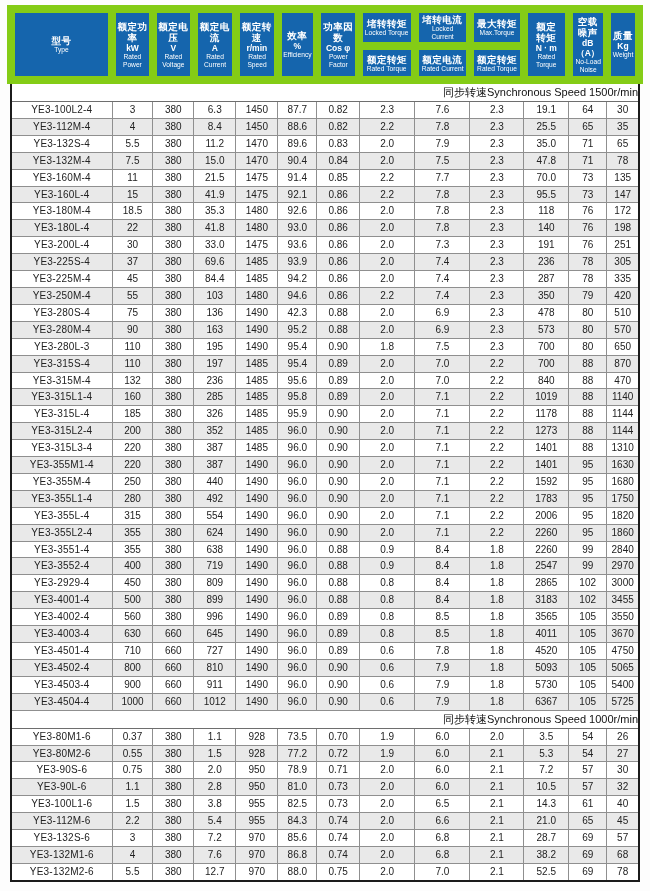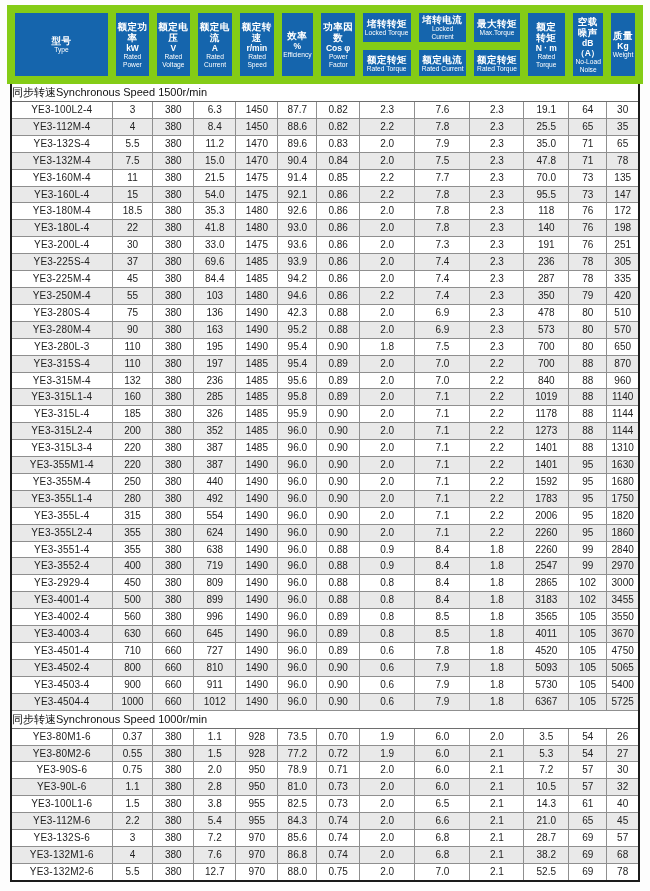--- a/index.html
+++ b/index.html
@@ -16,21 +16,21 @@
     font-weight:bold;
   }
   thead tr.h1 th{height:24px;}
   thead tr.h2 th{height:24px;}
   th .zh{display:block;font-size:9.5px;line-height:11px;letter-spacing:.5px;}
   th .zh.wrap{max-width:2.4em;margin:0 auto;word-break:break-all;}
   th .unit{display:block;font-size:8.5px;line-height:10px;font-weight:bold;}
   th .en{display:block;font-size:7px;line-height:8px;font-weight:normal;transform:scale(.95);}
   
   tr.section-row td{
-    background:#fff;color:#111;text-align:left;
+    background:#fff;color:#111;text-align:right;
     font-size:11px;height:17px;line-height:17px;
     border:1px solid #6e6e6e;
   }
   
   tbody td{
     border:1px solid #8f8f8f;
     text-align:center;
     font-size:10px;
     height:15.9px;line-height:15.9px;
     padding:0;color:var(--text,#222);
@@ -215,21 +215,21 @@
           <td>7.7</td>
           <td>2.3</td>
           <td>70.0</td>
           <td>73</td>
           <td>135</td>
         </tr>
         <tr class="alt">
           <td class="model">YE3-160L-4</td>
           <td>15</td>
           <td>380</td>
-          <td>54.0</td>
+          <td>41.9</td>
           <td>1475</td>
           <td>92.1</td>
           <td>0.86</td>
           <td>2.2</td>
           <td>7.8</td>
           <td>2.3</td>
           <td>95.5</td>
           <td>73</td>
           <td>147</td>
         </tr>
@@ -389,21 +389,21 @@
           <td>380</td>
           <td>236</td>
           <td>1485</td>
           <td>95.6</td>
           <td>0.89</td>
           <td>2.0</td>
           <td>7.0</td>
           <td>2.2</td>
           <td>840</td>
           <td>88</td>
-          <td>960</td>
+          <td>470</td>
         </tr>
         <tr class="alt">
           <td class="model">YE3-315L1-4</td>
           <td>160</td>
           <td>380</td>
           <td>285</td>
           <td>1485</td>
           <td>95.8</td>
           <td>0.89</td>
           <td>2.0</td>

